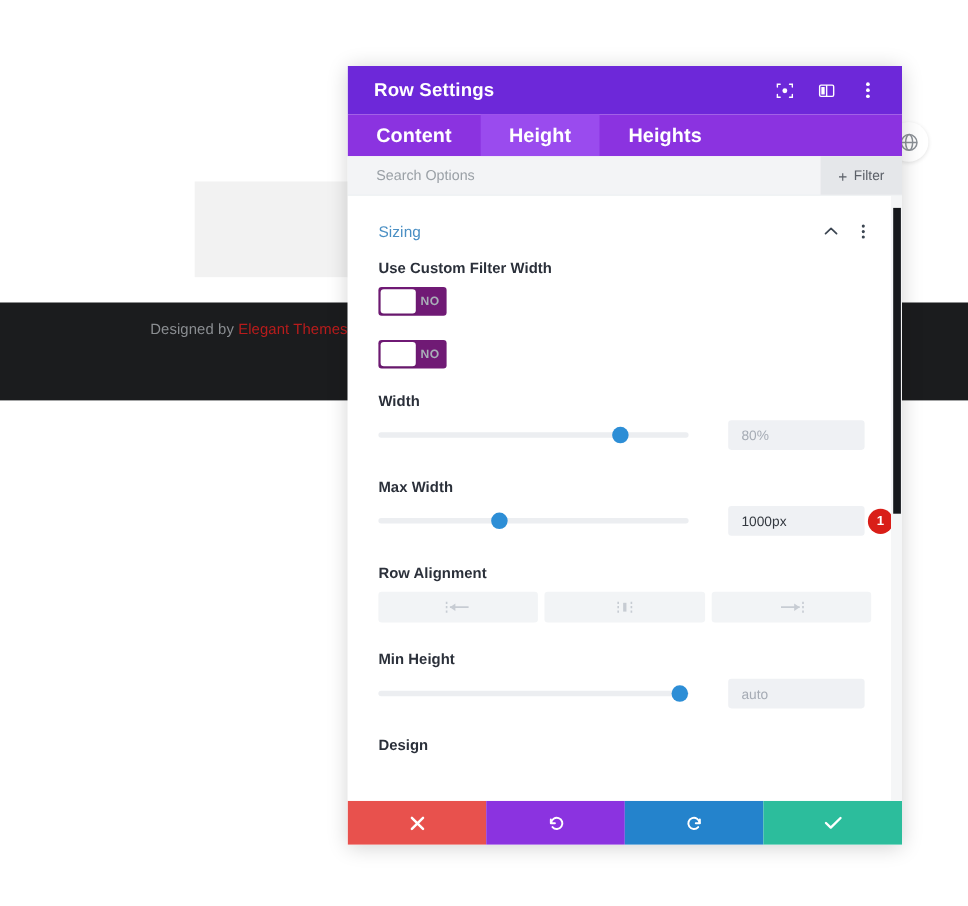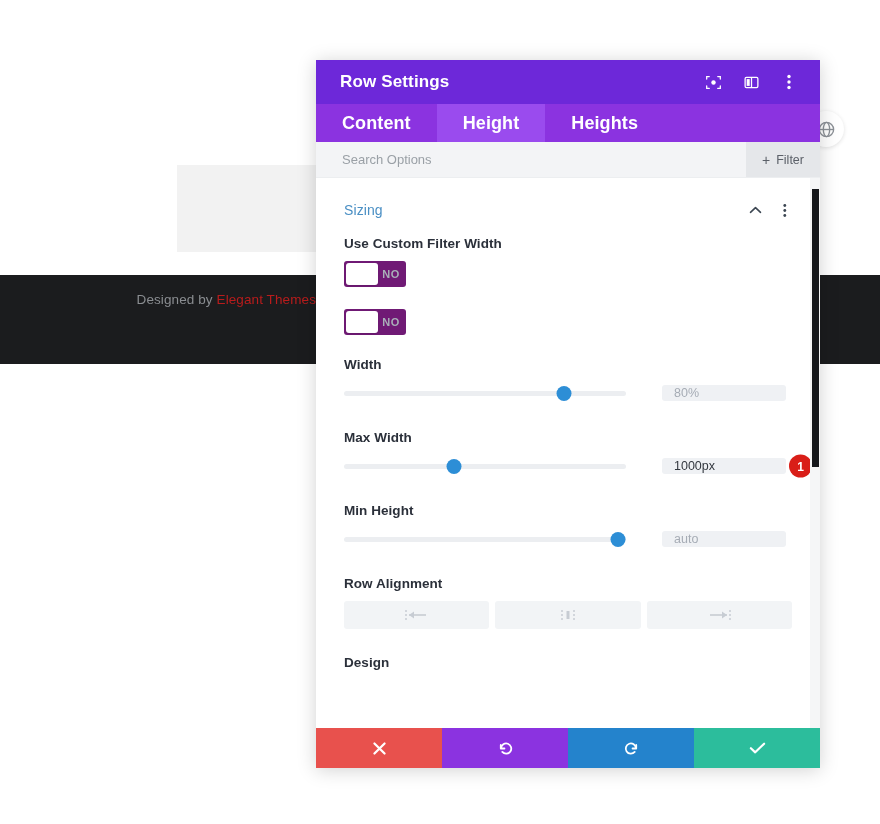--- a/index.html
+++ b/index.html
@@ -259,21 +259,21 @@
     height: 15px;
     border-radius: 50%;
     background: #2d8ed6;
     transform: translateX(-50%);
     cursor: grab;
   }
   .value-box {
     position: relative;
     margin-left: 36px;
     flex: 0 0 124px;
-    height: 16px;
+    height: 27px;
     background: #eff1f4;
     border-radius: 3px;
     display: flex;
     align-items: center;
     padding: 0 12px;
     font-size: 12.5px;
   }
   .value-box.placeholder { color: #a6acb5; }
   .value-box.filled { color: #33383f; text-align: right; }
 
@@ -439,33 +439,20 @@
       <div class="field" style="margin-bottom:26px;">
         <div class="field-label">Max Width</div>
         <div class="slider-row">
           <div class="slider-wrap">
             <div class="slider-track"></div>
             <div class="slider-thumb" style="left: 39%;"></div>
           </div>
           <div class="value-box filled">
             <span>1000px</span>
             <span class="badge">1</span>
-          </div>
-        </div>
-      </div>
-
-      <div class="field" style="margin-bottom:26px;">
-        <div class="field-label">Min Height</div>
-        <div class="slider-row">
-          <div class="slider-wrap">
-            <div class="slider-track"></div>
-            <div class="slider-thumb" style="left: 97%;"></div>
-          </div>
-          <div class="value-box placeholder">
-            <span>auto</span>
           </div>
         </div>
       </div>
 
       <div class="field" style="margin-bottom:26px;">
         <div class="field-label">Row Alignment</div>
         <div class="align-row">
           <button class="align-btn">
             <svg width="26" height="12" viewBox="0 0 26 12">
               <line x1="2" y1="1" x2="2" y2="11" stroke="#c7ccd3" stroke-width="1.5" stroke-dasharray="2 2"></line>
@@ -483,20 +470,33 @@
           <button class="align-btn">
             <svg width="26" height="12" viewBox="0 0 26 12">
               <line x1="24" y1="1" x2="24" y2="11" stroke="#c7ccd3" stroke-width="1.5" stroke-dasharray="2 2"></line>
               <line x1="4" y1="6" x2="21" y2="6" stroke="#c7ccd3" stroke-width="1.6"></line>
               <path d="M21 6L16 2.6V9.4Z" fill="#c7ccd3"></path>
             </svg>
           </button>
         </div>
       </div>
 
+      <div class="field" style="margin-bottom:26px;">
+        <div class="field-label">Min Height</div>
+        <div class="slider-row">
+          <div class="slider-wrap">
+            <div class="slider-track"></div>
+            <div class="slider-thumb" style="left: 97%;"></div>
+          </div>
+          <div class="value-box placeholder">
+            <span>auto</span>
+          </div>
+        </div>
+      </div>
+
       <div class="field">
         <div class="field-label">Design</div>
 
       </div>
 
       <div class="scroll-track">
         <div class="scroll-thumb"></div>
       </div>
     </div>
 

